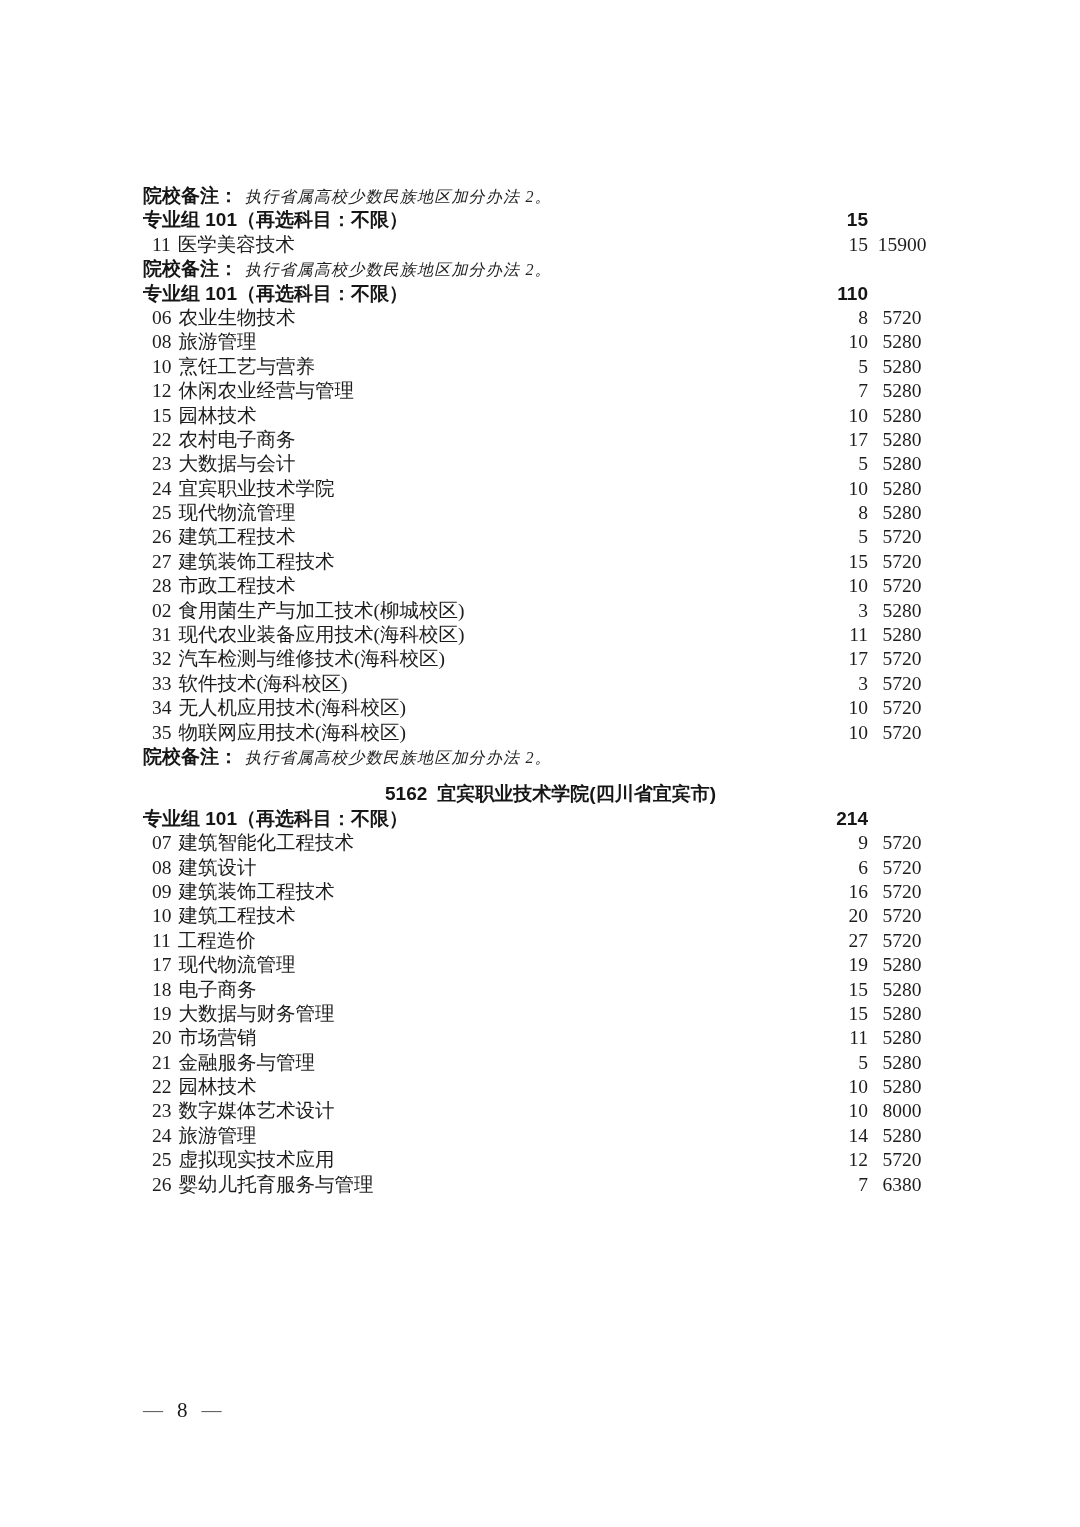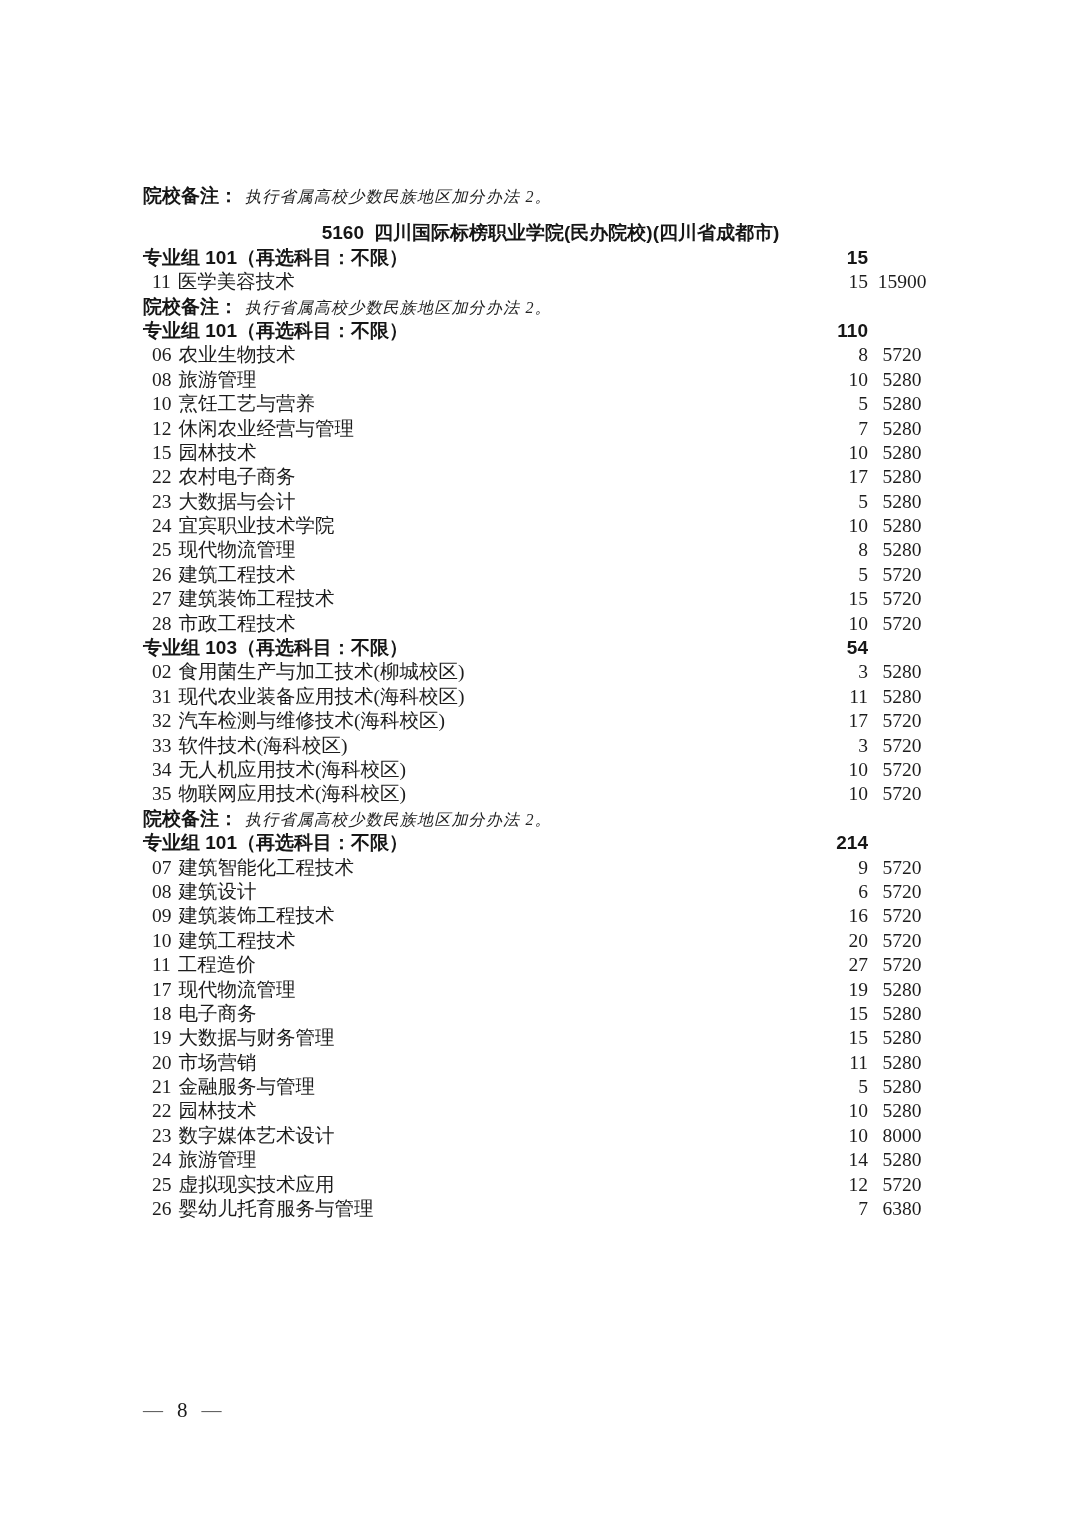--- a/index.html
+++ b/index.html
@@ -98,45 +98,44 @@
     color: #5a5a5a;
     font-size: 20px;
   }
 </style>
 </head>
 <body>
 
 <div class="page">
   <div class="content" id="doc-lines">
       <div class="row institution_note"><span class="note-label">院校备注：</span><span class="note-text">执行省属高校少数民族地区加分办法 2。</span></div>
-      <div class="row institution"><span class="inst-code">5160</span><span class="inst-name">四川国际标榜职业学院(民办院校)(四川省成都市)</span></div>
       <div class="row group"><span class="group-label">专业组 101（再选科目：不限）</span><span class="group-total">15</span></div>
       <div class="row major"><span class="major-code">11</span><span class="major-name">医学美容技术</span><span class="col-count major-count">15</span><span class="col-fee major-fee">15900</span></div>
       <div class="row institution_note"><span class="note-label">院校备注：</span><span class="note-text">执行省属高校少数民族地区加分办法 2。</span></div>
       <div class="row group"><span class="group-label">专业组 101（再选科目：不限）</span><span class="group-total">110</span></div>
       <div class="row major"><span class="major-code">06</span><span class="major-name">农业生物技术</span><span class="col-count major-count">8</span><span class="col-fee major-fee">5720</span></div>
       <div class="row major"><span class="major-code">08</span><span class="major-name">旅游管理</span><span class="col-count major-count">10</span><span class="col-fee major-fee">5280</span></div>
       <div class="row major"><span class="major-code">10</span><span class="major-name">烹饪工艺与营养</span><span class="col-count major-count">5</span><span class="col-fee major-fee">5280</span></div>
       <div class="row major"><span class="major-code">12</span><span class="major-name">休闲农业经营与管理</span><span class="col-count major-count">7</span><span class="col-fee major-fee">5280</span></div>
       <div class="row major"><span class="major-code">15</span><span class="major-name">园林技术</span><span class="col-count major-count">10</span><span class="col-fee major-fee">5280</span></div>
       <div class="row major"><span class="major-code">22</span><span class="major-name">农村电子商务</span><span class="col-count major-count">17</span><span class="col-fee major-fee">5280</span></div>
       <div class="row major"><span class="major-code">23</span><span class="major-name">大数据与会计</span><span class="col-count major-count">5</span><span class="col-fee major-fee">5280</span></div>
       <div class="row major"><span class="major-code">24</span><span class="major-name">宜宾职业技术学院</span><span class="col-count major-count">10</span><span class="col-fee major-fee">5280</span></div>
       <div class="row major"><span class="major-code">25</span><span class="major-name">现代物流管理</span><span class="col-count major-count">8</span><span class="col-fee major-fee">5280</span></div>
       <div class="row major"><span class="major-code">26</span><span class="major-name">建筑工程技术</span><span class="col-count major-count">5</span><span class="col-fee major-fee">5720</span></div>
       <div class="row major"><span class="major-code">27</span><span class="major-name">建筑装饰工程技术</span><span class="col-count major-count">15</span><span class="col-fee major-fee">5720</span></div>
       <div class="row major"><span class="major-code">28</span><span class="major-name">市政工程技术</span><span class="col-count major-count">10</span><span class="col-fee major-fee">5720</span></div>
-      <div class="row group"><span class="group-label">专业组 103（再选科目：不限）</span><span class="group-total">54</span></div>
       <div class="row major"><span class="major-code">02</span><span class="major-name">食用菌生产与加工技术(柳城校区)</span><span class="col-count major-count">3</span><span class="col-fee major-fee">5280</span></div>
       <div class="row major"><span class="major-code">31</span><span class="major-name">现代农业装备应用技术(海科校区)</span><span class="col-count major-count">11</span><span class="col-fee major-fee">5280</span></div>
       <div class="row major"><span class="major-code">32</span><span class="major-name">汽车检测与维修技术(海科校区)</span><span class="col-count major-count">17</span><span class="col-fee major-fee">5720</span></div>
       <div class="row major"><span class="major-code">33</span><span class="major-name">软件技术(海科校区)</span><span class="col-count major-count">3</span><span class="col-fee major-fee">5720</span></div>
       <div class="row major"><span class="major-code">34</span><span class="major-name">无人机应用技术(海科校区)</span><span class="col-count major-count">10</span><span class="col-fee major-fee">5720</span></div>
       <div class="row major"><span class="major-code">35</span><span class="major-name">物联网应用技术(海科校区)</span><span class="col-count major-count">10</span><span class="col-fee major-fee">5720</span></div>
       <div class="row institution_note"><span class="note-label">院校备注：</span><span class="note-text">执行省属高校少数民族地区加分办法 2。</span></div>
+      <div class="row institution"><span class="inst-code">5162</span><span class="inst-name">宜宾职业技术学院(四川省宜宾市)</span></div>
       <div class="row group"><span class="group-label">专业组 101（再选科目：不限）</span><span class="group-total">214</span></div>
       <div class="row major"><span class="major-code">07</span><span class="major-name">建筑智能化工程技术</span><span class="col-count major-count">9</span><span class="col-fee major-fee">5720</span></div>
       <div class="row major"><span class="major-code">08</span><span class="major-name">建筑设计</span><span class="col-count major-count">6</span><span class="col-fee major-fee">5720</span></div>
       <div class="row major"><span class="major-code">09</span><span class="major-name">建筑装饰工程技术</span><span class="col-count major-count">16</span><span class="col-fee major-fee">5720</span></div>
       <div class="row major"><span class="major-code">10</span><span class="major-name">建筑工程技术</span><span class="col-count major-count">20</span><span class="col-fee major-fee">5720</span></div>
       <div class="row major"><span class="major-code">11</span><span class="major-name">工程造价</span><span class="col-count major-count">27</span><span class="col-fee major-fee">5720</span></div>
       <div class="row major"><span class="major-code">17</span><span class="major-name">现代物流管理</span><span class="col-count major-count">19</span><span class="col-fee major-fee">5280</span></div>
       <div class="row major"><span class="major-code">18</span><span class="major-name">电子商务</span><span class="col-count major-count">15</span><span class="col-fee major-fee">5280</span></div>
       <div class="row major"><span class="major-code">19</span><span class="major-name">大数据与财务管理</span><span class="col-count major-count">15</span><span class="col-fee major-fee">5280</span></div>
       <div class="row major"><span class="major-code">20</span><span class="major-name">市场营销</span><span class="col-count major-count">11</span><span class="col-fee major-fee">5280</span></div>

